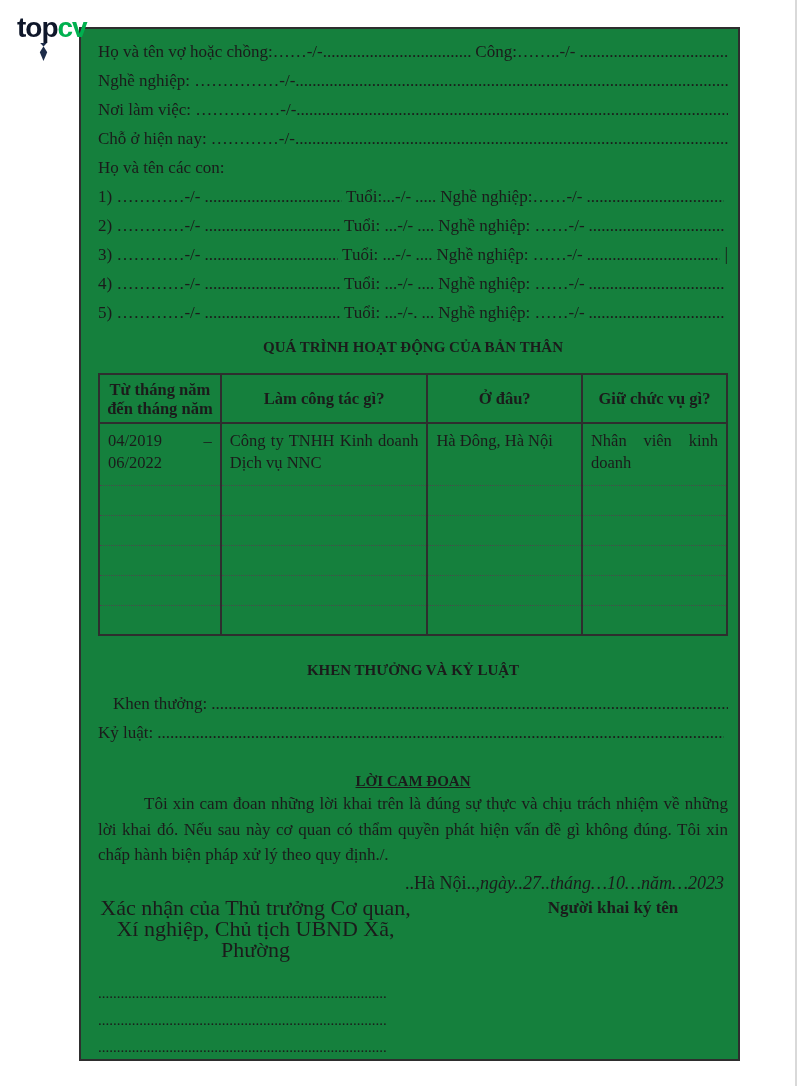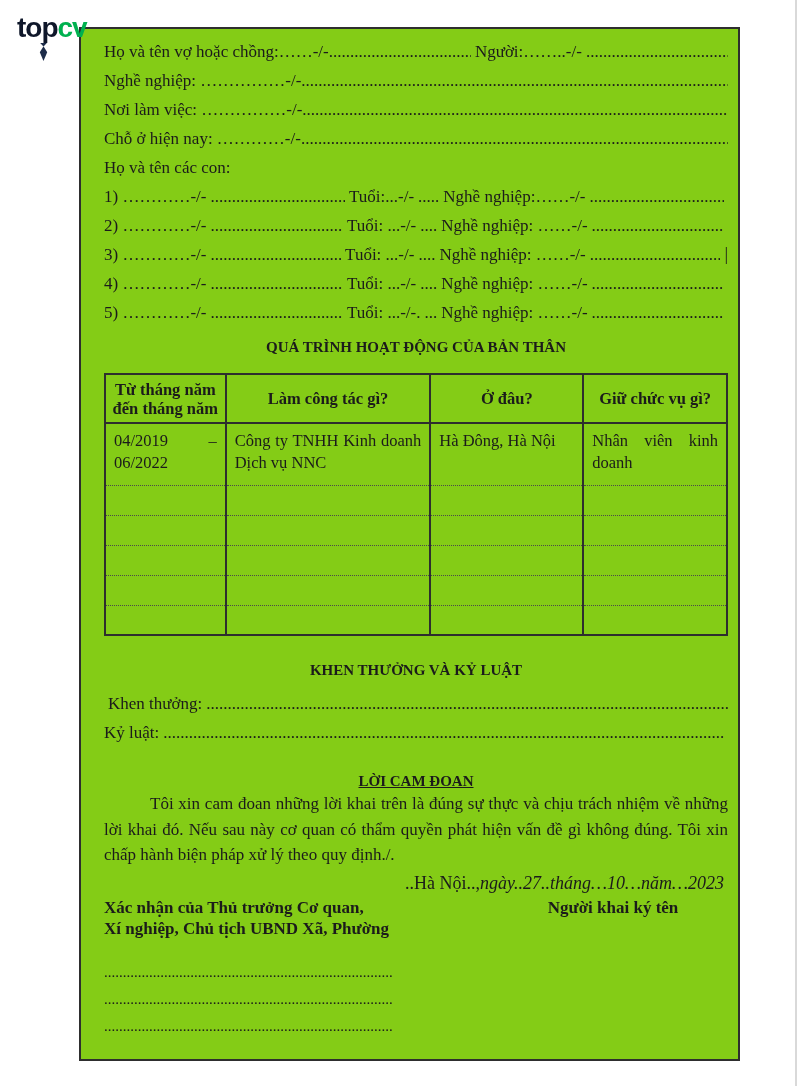--- a/index.html
+++ b/index.html
@@ -27,22 +27,22 @@
   }
   .logo .logo-top { color: #0f172a; }
   .logo .logo-cv  { color: #00b14f; }
   .logo .tie { position: absolute; left: 21px; top: 24px; }
 
   
   .page {
     position: absolute; left: 79px; top: 27px;
     width: 661px; height: 1034px;
     border: 2px solid #2e2e2e;
-    background: #84cc16;
-    padding: 8px 10px 0 23px;
+    background: #15803d;
+    padding: 8px 10px 0 17px;
     z-index: 2;
   }
 
   
   .fline {
     display: flex; align-items: baseline;
     white-space: nowrap; overflow: hidden;
     height: 29px; line-height: 29px;
     font-size: 17px;
   }
@@ -101,22 +101,22 @@
   
   .date-line {
     margin-top: 2px; text-align: right; padding-right: 4px;
     font-size: 18px; line-height: 27px; white-space: nowrap;
   }
   .date-line .it { font-style: italic; }
   .sig-row {
     display: flex; justify-content: space-between; margin-top: 0;
   }
   .sig-left {
-    width: 315px; 
-    font-weight: bold; font-size: 17px; line-height: 21px;
+    width: 315px; text-align: center;
+    font-weight: normal; font-size: 22px; line-height: 21px;
   }
   .sig-right {
     width: 230px; text-align: center;
     font-weight: bold; font-size: 17px; line-height: 21px;
   }
   .sig-dots { margin-top: 20px; }
   .sig-dot-line {
     width: 288px; height: 27px; line-height: 27px;
     overflow: hidden; white-space: nowrap; font-size: 15px;
   }
@@ -134,21 +134,21 @@
       <path d="M5.5 3.2 L9.2 9.2 L5.5 18 L1.8 9.2 Z" fill="#1d2c49"></path>
     </svg>
   </span>
 </div>
 
 <div class="page">
 
   <div class="fline">
     <span>Họ và tên vợ hoặc chồng:……-/-</span>
     <span class="leader">........................................................................................................................................................................................................</span>
-    <span class="gap">Người:……..-/-</span>
+    <span class="gap">Công:……..-/-</span>
     <span class="leader">........................................................................................................................................................................................................</span>
   </div>
 
   <div class="fline">
     <span>Nghề nghiệp: ……………-/-</span>
     <span class="leader">........................................................................................................................................................................................................</span>
   </div>
 
   <div class="fline">
     <span>Nơi làm việc: ……………-/-</span>
@@ -267,21 +267,21 @@
     <tr class="erow">
           <td></td>
           <td></td>
           <td></td>
           <td></td>
         </tr>
   </tbody>
     </table>
 
   <div class="sec-title t-rewards">KHEN THƯỞNG VÀ KỶ LUẬT</div>
-  <div class="fline" style="margin-top:9px;">
+  <div class="fline" style="margin-top:9px;margin-left:11px;">
     <span class="gap">Khen thưởng:</span>
     <span class="leader">........................................................................................................................................................................................................</span>
   </div>
   <div class="fline">
     <span>Kỷ luật:</span>
     <span class="leader gap">........................................................................................................................................................................................................</span>
   </div>
 
   <div class="sec-title t-pledge">LỜI CAM ĐOAN</div>
   <div class="pledge-body">Tôi xin cam đoan những lời khai trên là đúng sự thực và chịu trách nhiệm về những lời khai đó. Nếu sau này cơ quan có thẩm quyền phát hiện vấn đề gì không đúng. Tôi xin chấp hành biện pháp xử lý theo quy định./.</div>

